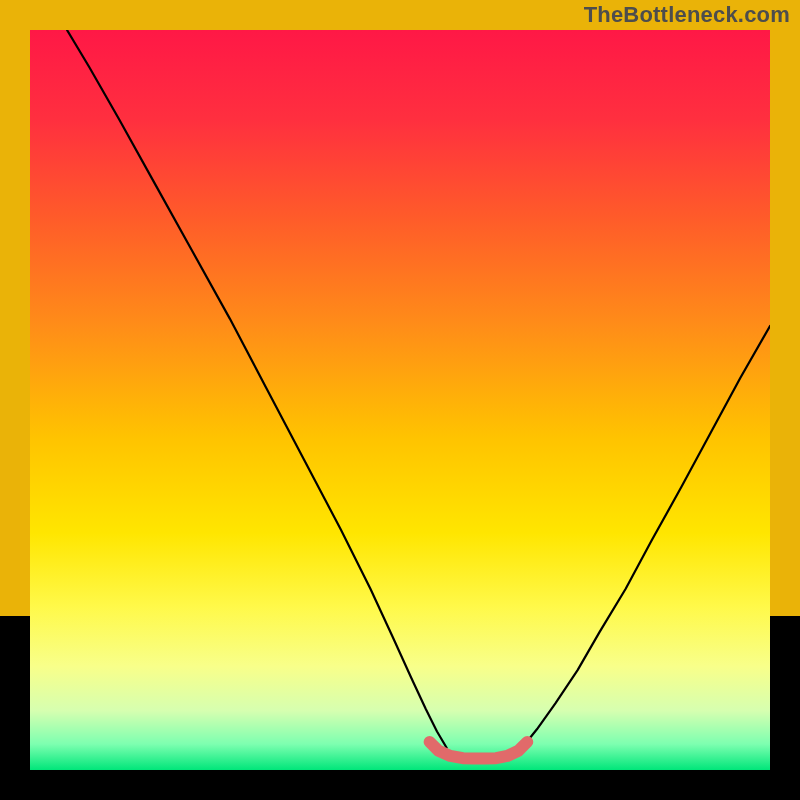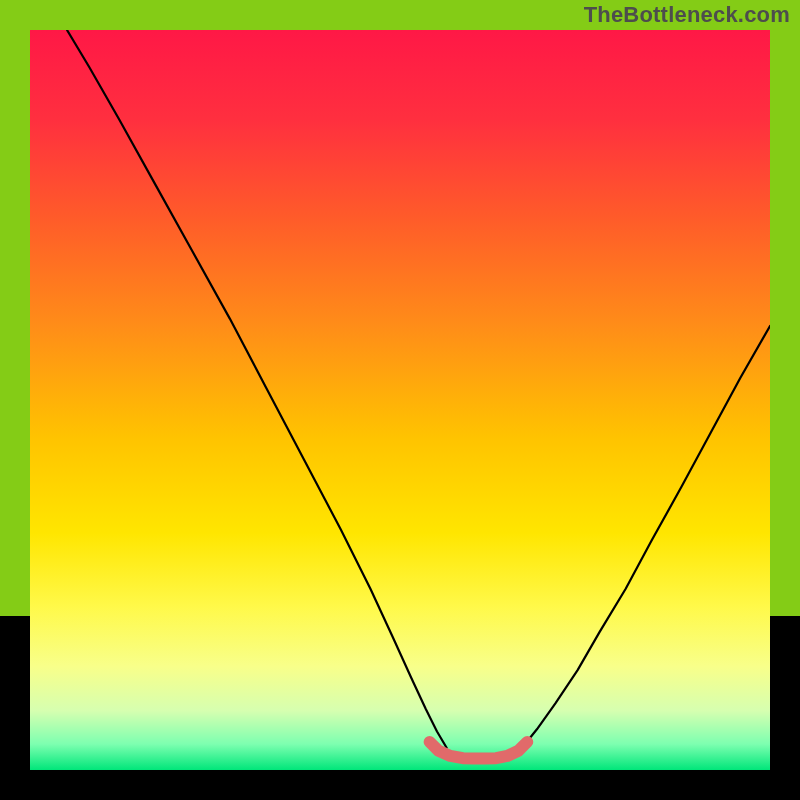--- a/index.html
+++ b/index.html
@@ -8,21 +8,21 @@
     width: 800px;
     height: 800px;
     background: #000;
     overflow: hidden;
     font-family: Arial, Helvetica, sans-serif;
   }
   .frame {
     position: relative;
     width: 800px;
     height: 616px;
-    background: #84cc16;
+    background: #eab308;
   }
   .watermark {
     position: absolute;
     top: 2px;
     right: 10px;
     color: #4d4d4d;
     font-size: 22px;
     font-weight: 600;
     letter-spacing: 0.2px;
     z-index: 20;

